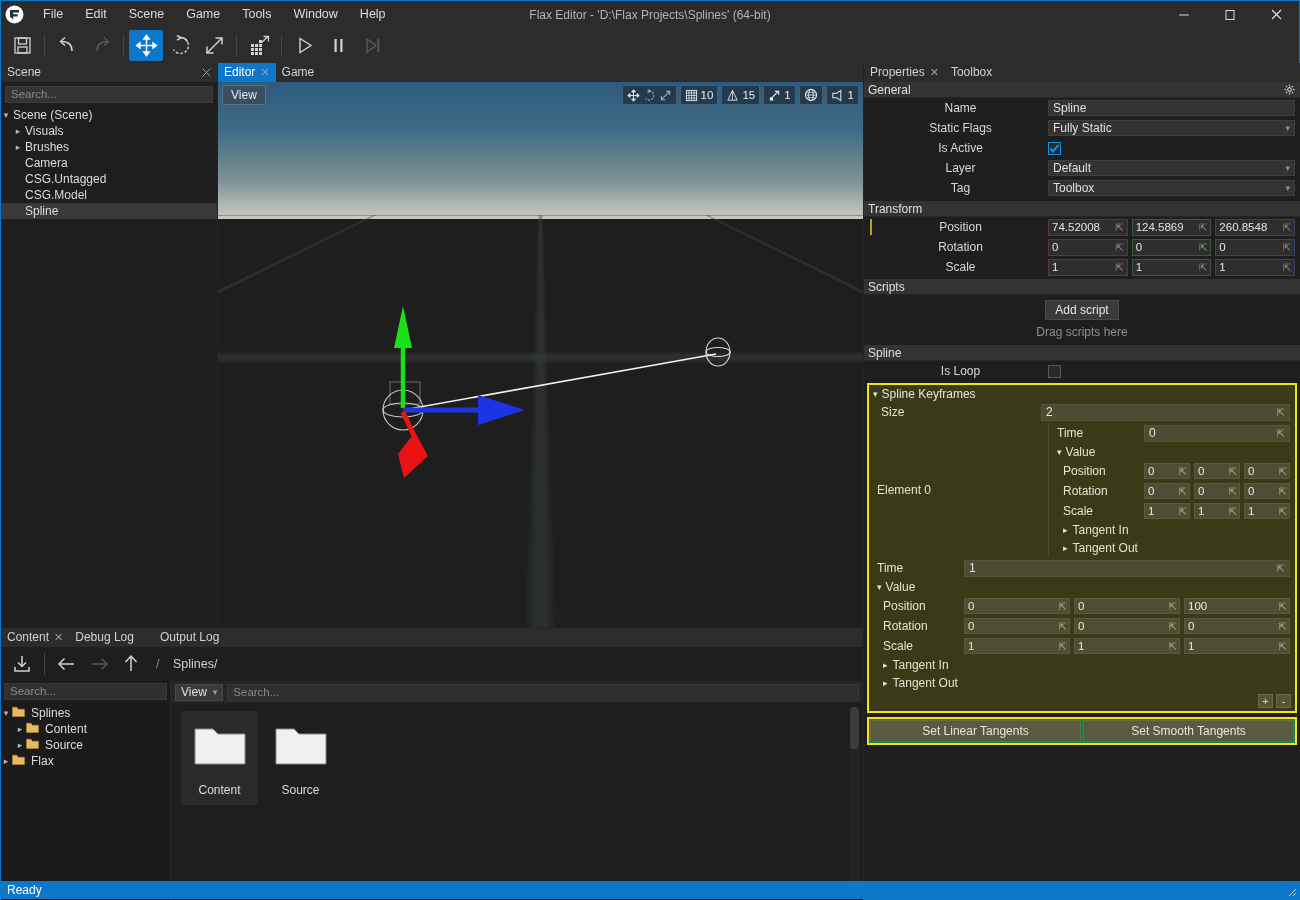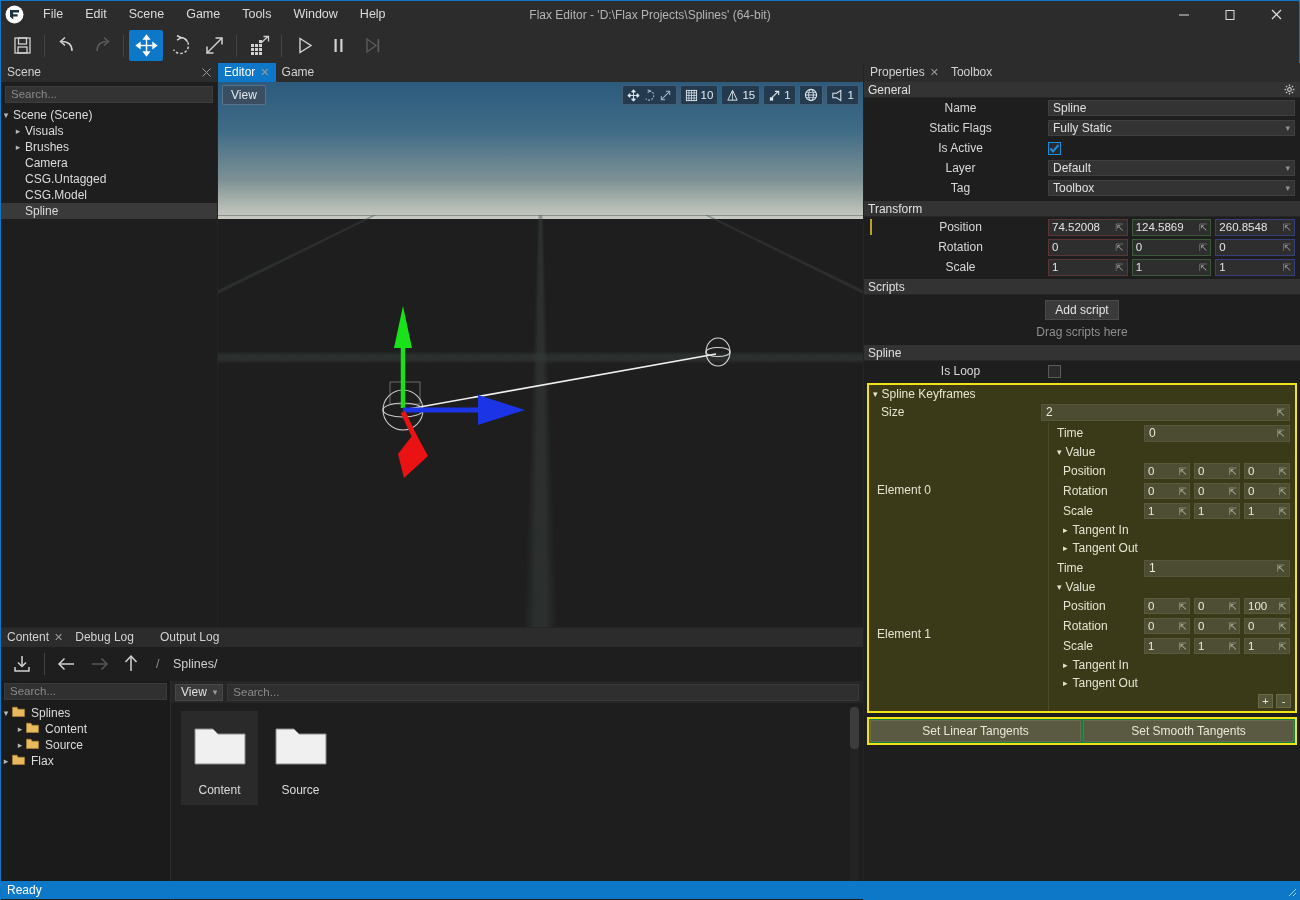--- a/index.html
+++ b/index.html
@@ -671,21 +671,20 @@
             <span>Tangent In</span>
           </div>
           <div class="expander" style="padding-left:14px">
             <span style="font-size:9px;margin-right:5px">▸</span>
             <span>Tangent Out</span>
           </div>
         </div>
       </div>
 
       <div class="elem">
-        <div class="elem-name">Element 1</div>
         <div class="elem-body">
           <div class="kf-sub">
             <div class="kf-sub-lbl">Time</div>
             <div class="kf-inp">
               <span>1</span>
               <span class="sl">⇱</span>
             </div>
           </div>
           <div class="expander">
             <span style="font-size:9px;margin-right:4px">▾</span>

